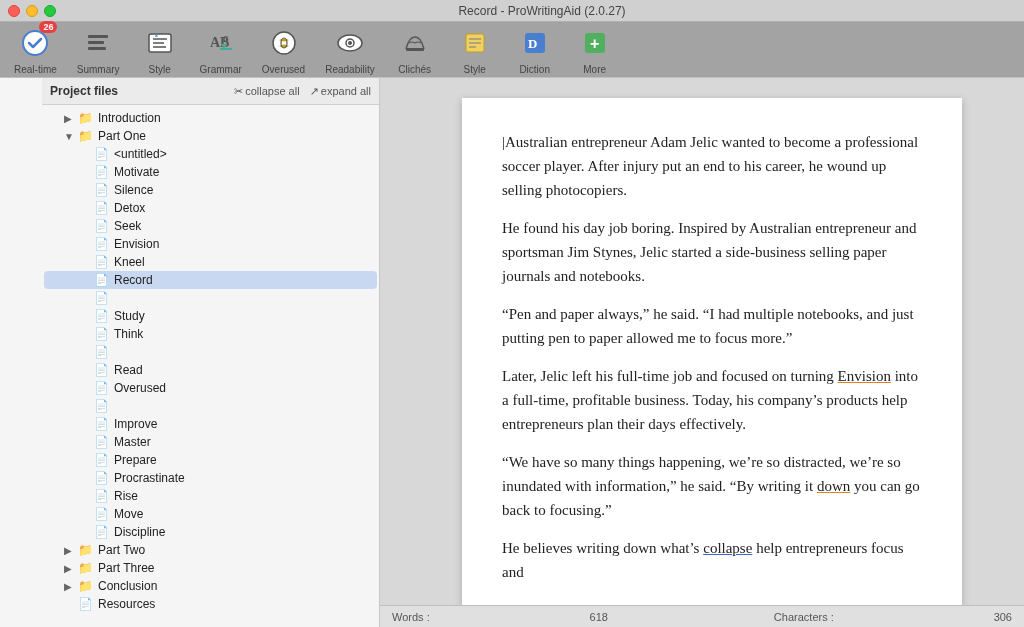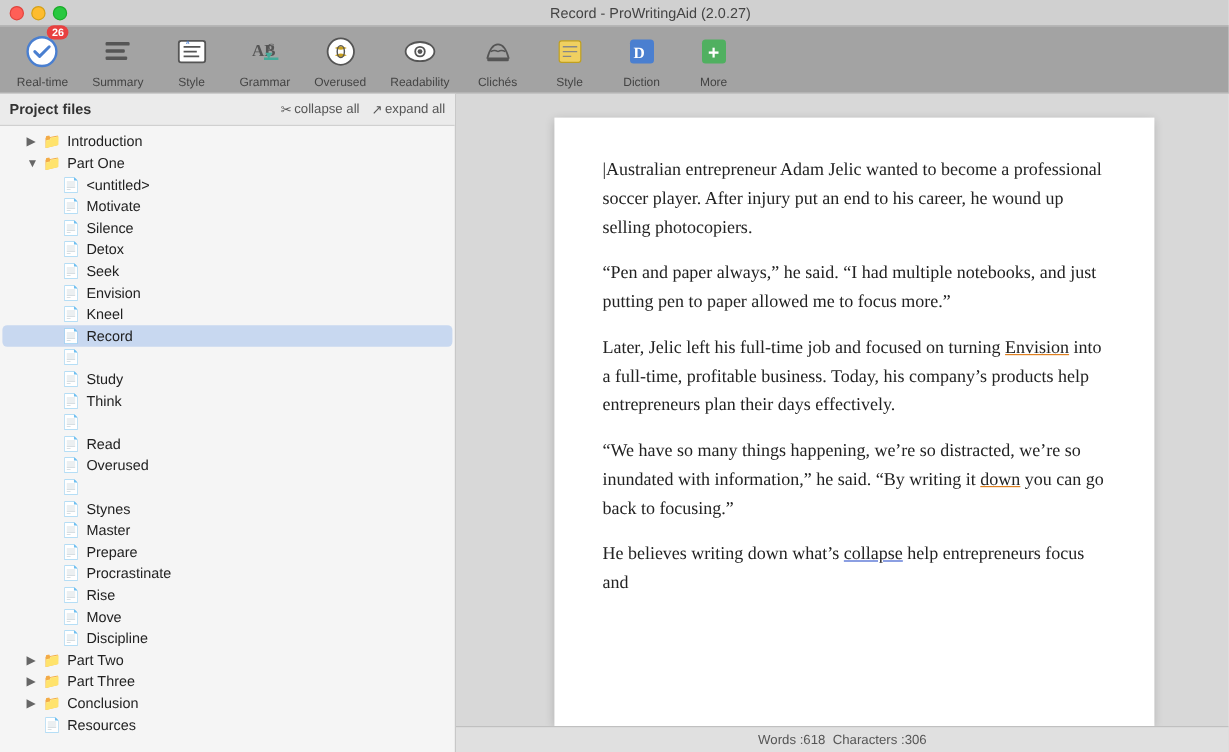--- a/index.html
+++ b/index.html
@@ -104,20 +104,21 @@
 
     
     #sidebar {
       width: 380px;
       background: #f5f5f5;
       border-right: 1px solid #c8c8c8;
       display: flex;
       flex-direction: column;
       flex-shrink: 0;
       overflow: hidden;
+      padding-left: 42px;
     }
     #sidebar-header {
       padding: 6px 8px;
       border-bottom: 1px solid #d0d0d0;
       display: flex;
       align-items: center;
       justify-content: space-between;
       background: #ebebeb;
     }
     #sidebar-title {
@@ -210,21 +211,21 @@
     }
     .underline-orange { text-decoration: underline; text-decoration-color: #e08020; }
     .underline-blue { text-decoration: underline; text-decoration-color: #4060d0; }
 
     #status-bar {
       height: 22px;
       background: #e0e0e0;
       border-top: 1px solid #c0c0c0;
       display: flex;
       align-items: center;
-      justify-content: center;
+      justify-content: space-between;
       padding: 0 12px;
       font-size: 11px;
       color: #555;
     }
 
     
     #sidebar-tree::-webkit-scrollbar { width: 6px; }
     #sidebar-tree::-webkit-scrollbar-track { background: #f0f0f0; }
     #sidebar-tree::-webkit-scrollbar-thumb { background: #bbb; border-radius: 3px; }
 
@@ -492,21 +493,21 @@
       <div class="tree-item">
         <span class="indent2"></span>
         <span class="arrow" style="visibility:hidden">▶</span>
         <span class="file-icon doc-icon">📄</span>
       </div>
 
       <div class="tree-item">
         <span class="indent2"></span>
         <span class="arrow" style="visibility:hidden">▶</span>
         <span class="file-icon doc-icon">📄</span>
-        <span class="item-label">Stynes</span>
+        <span class="item-label">Improve</span>
       </div>
 
       <div class="tree-item">
         <span class="indent2"></span>
         <span class="arrow" style="visibility:hidden">▶</span>
         <span class="file-icon doc-icon">📄</span>
         <span class="item-label">Master</span>
       </div>
 
       <div class="tree-item">
@@ -572,20 +573,21 @@
         <span class="item-label">Resources</span>
       </div>
 
     </div>
   </div>
 
   <div id="editor-area">
     <div id="editor-scroll">
       <div id="editor-page">
         <p><span style="font-weight:300">|</span>Australian entrepreneur Adam Jelic wanted to become a professional soccer player. After injury put an end to his career, he wound up selling photocopiers.</p>
+        <p>He found his day job boring. Inspired by Australian entrepreneur and sportsman Jim Stynes, Jelic started a side-business selling paper journals and notebooks.</p>
         <p>“Pen and paper always,” he said. “I had multiple notebooks, and just putting pen to paper allowed me to focus more.”</p>
         <p>Later, Jelic left his full-time job and focused on turning <span class="underline-orange">Envision</span> into a full-time, profitable business. Today, his company’s products help entrepreneurs plan their days effectively.</p>
         <p>“We have so many things happening, we’re so distracted, we’re so inundated with information,” he said. “By writing it <span class="underline-orange">down</span> you can go back to focusing.”</p>
         <p>He believes writing down what’s <span class="underline-blue">collapse</span> help entrepreneurs focus and</p>
       </div>
     </div>
     <div id="status-bar">
       <span>Words : </span>
       <span>618</span>
       <span>&nbsp;&nbsp;Characters : </span>

